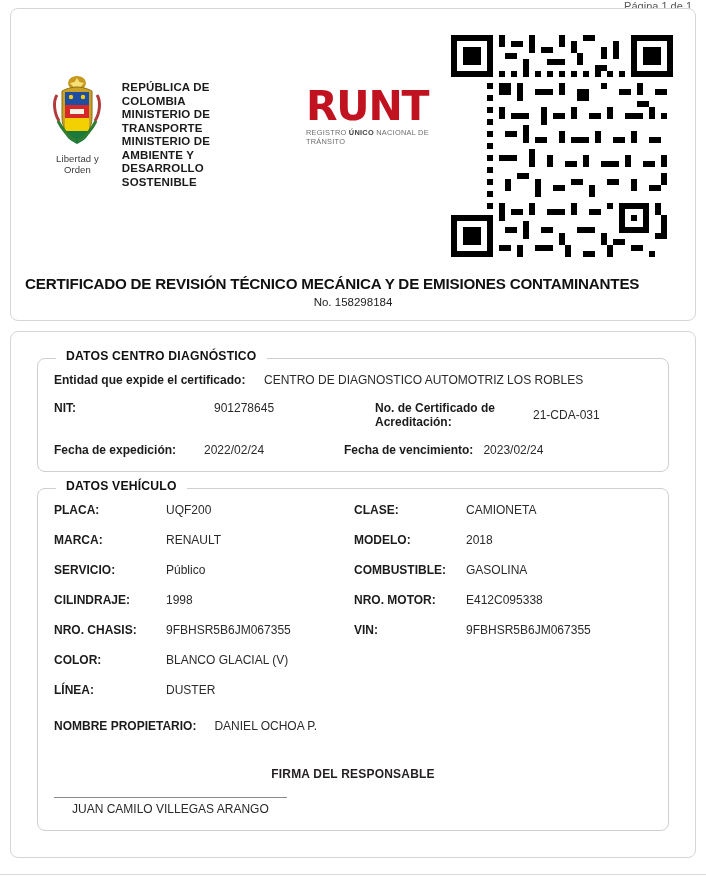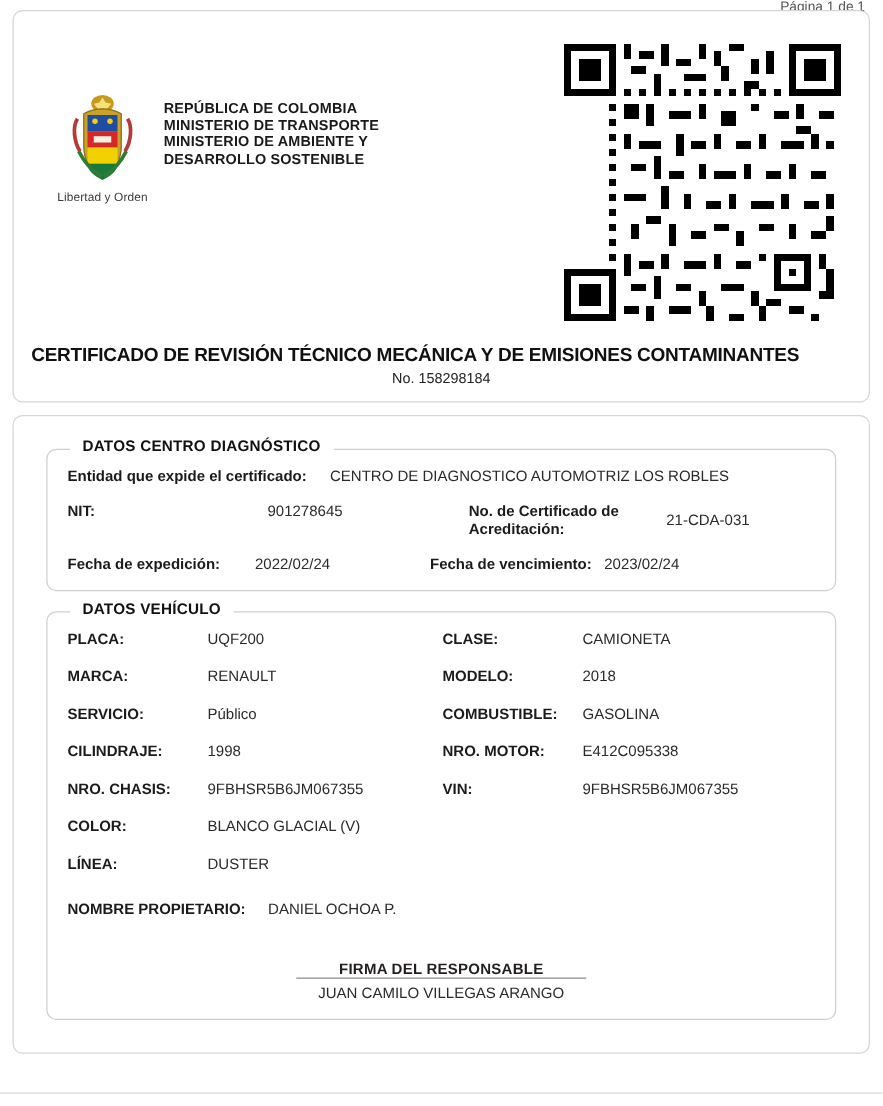--- a/index.html
+++ b/index.html
@@ -192,23 +192,22 @@
   .owner-row .lbl { margin-right: 18px; }
 
   .firma-title {
     text-align: center;
     font-size: 12px;
     font-weight: bold;
     margin-top: 34px;
     letter-spacing: 0.2px;
   }
   .firma-name {
-    text-align: center;
     font-size: 12px;
-    margin-top: 0;
+    margin-top: 16px;
     color: #2a2a2a;
   }
   .firma-name span {
     border-top: 1px solid #8a8a8a;
     padding: 4px 18px 0 18px;
     display: inline-block;
   }
 
   .bottom-rule {
     position: absolute;
@@ -248,20 +247,24 @@
           <path d="M47 46 C42 56 36 62 29 66" stroke="#2f7d32" stroke-width="3" fill="none"></path>
         </svg>
         <div class="coat-motto">Libertad y Orden</div>
       </div>
 
       <div class="ministry">REPÚBLICA DE COLOMBIA
 MINISTERIO DE TRANSPORTE
 MINISTERIO DE AMBIENTE Y
 DESARROLLO SOSTENIBLE</div>
 
+      <div class="runt">
+        <div class="runt-word">RUNT</div>
+        <div class="runt-sub"><span>REGISTRO </span><b>ÚNICO</b><span> NACIONAL DE TRÁNSITO</span></div>
+      </div>
 
       <div class="qr-wrap">
         <svg class="qr" viewBox="0 0 37 37" shape-rendering="crispEdges">
           <rect width="37" height="37" fill="#ffffff"></rect>
           <g fill="#000000">
 
             <rect x="0" y="0" width="7" height="1"></rect>
               <rect x="0" y="6" width="7" height="1"></rect>
             <rect x="0" y="0" width="1" height="7"></rect>
               <rect x="6" y="0" width="1" height="7"></rect>

